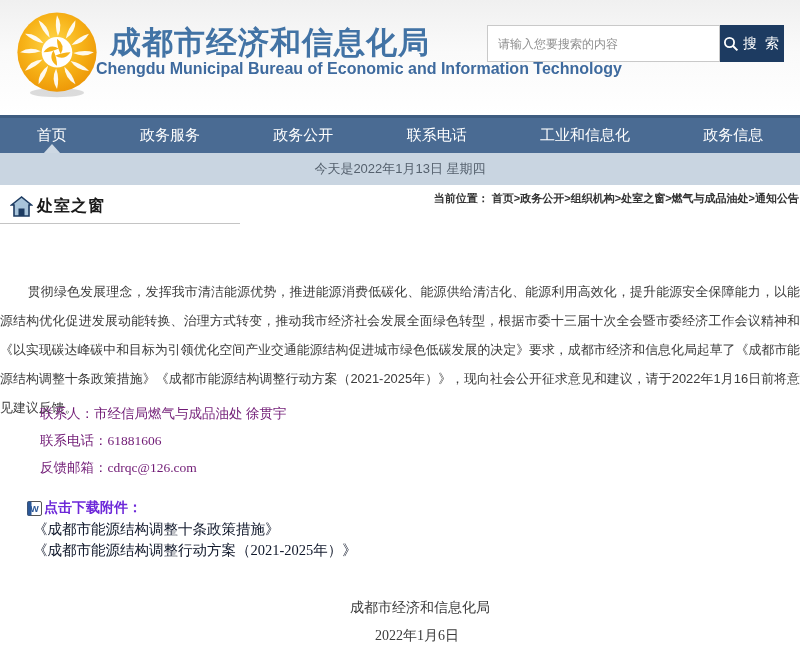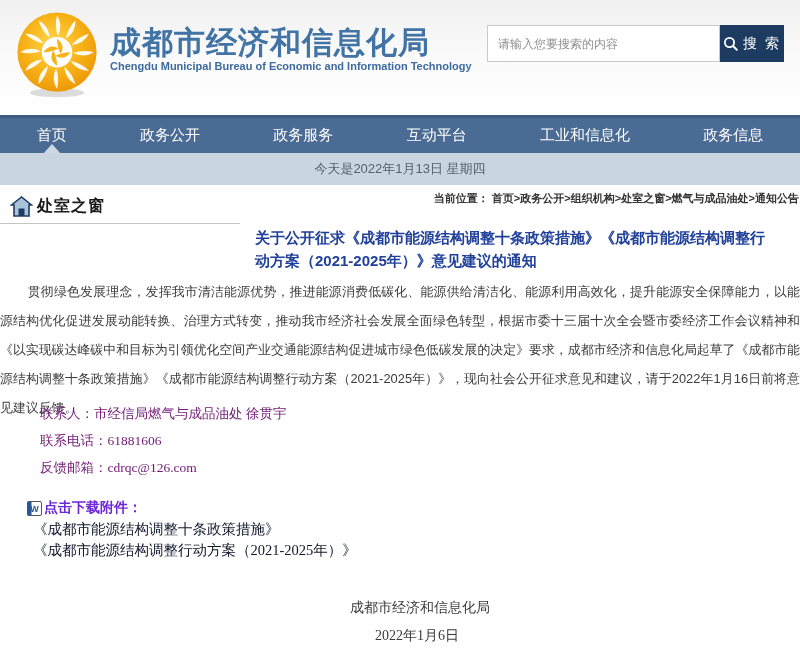--- a/index.html
+++ b/index.html
@@ -14,22 +14,22 @@
     position:absolute; left:0; top:0; width:800px; height:115px;
     background:linear-gradient(180deg,#f0f0f0 0%,#fafafa 45%,#ffffff 100%);
   }
   .logo { position:absolute; left:12px; top:8px; width:90px; height:92px; }
   .site-title {
     position:absolute; left:110px; top:22px; width:360px;
     font-size:31px; font-weight:bold; color:#4273a5; letter-spacing:1px;
     white-space:nowrap;
   }
   .site-subtitle {
-    position:absolute; left:110px; top:60px; width:360px;
-    font-size:11px; font-weight:bold; color:#3e6a9e; white-space:nowrap;
+    position:absolute; left:96px; top:60px; width:360px;
+    font-size:16px; font-weight:bold; color:#3e6a9e; white-space:nowrap;
   }
   .search-box { position:absolute; left:487px; top:25px; display:flex; }
   .search-input {
     width:233px; height:37px; border:1px solid #c9c9c9; background:#fff;
     font-size:12px; color:#444; padding:0 10px; outline:none;
   }
   .search-input::placeholder { color:#8f8f8f; }
   .search-btn {
     width:64px; height:37px; border:none; background:#1d3b61; color:#fff;
     font-size:14px; display:flex; align-items:center; justify-content:center;
@@ -161,27 +161,27 @@
       </button>
     </div>
   </div>
 
   <div class="nav">
     <div class="nav-item">
       <span>首页</span>
       <span class="active-marker"></span>
     </div>
     <div class="nav-item">
+      <span>政务服务</span>
+    </div>
+    <div class="nav-item">
       <span>政务公开</span>
     </div>
     <div class="nav-item">
-      <span>政务服务</span>
-    </div>
-    <div class="nav-item">
-      <span>互动平台</span>
+      <span>联系电话</span>
     </div>
     <div class="nav-item">
       <span>工业和信息化</span>
     </div>
     <div class="nav-item">
       <span>政务信息</span>
     </div>
   </div>
 
   <div class="datebar">
@@ -196,21 +196,20 @@
       <span style="display:inline-flex;">
         <svg width="23" height="21" viewBox="0 0 23 21">
           <path d="M11.5 1 L1.5 9 H4 V20 H19 V9 H21.5 Z" fill="#a8c4da" stroke="#1d3b61" stroke-width="1.6"></path>
           <rect x="8.5" y="12.5" width="6" height="7.5" fill="#1d3b61"></rect>
         </svg>
       </span>
       <span class="section-title">处室之窗</span>
     </div>
     <div class="section-divider"></div>
 
-    <div class="article-title">关于公开征求《成都市能源结构调整十条政策措施》《成都市能源结构调整行动方案（2021-2025年）》意见建议的通知</div>
 
     <div class="article-body">贯彻绿色发展理念，发挥我市清洁能源优势，推进能源消费低碳化、能源供给清洁化、能源利用高效化，提升能源安全保障能力，以能源结构优化促进发展动能转换、治理方式转变，推动我市经济社会发展全面绿色转型，根据市委十三届十次全会暨市委经济工作会议精神和《以实现碳达峰碳中和目标为引领优化空间产业交通能源结构促进城市绿色低碳发展的决定》要求，成都市经济和信息化局起草了《成都市能源结构调整十条政策措施》《成都市能源结构调整行动方案（2021-2025年）》，现向社会公开征求意见和建议，请于2022年1月16日前将意见建议反馈。</div>
 
     <div class="contacts">
       <div class="contact-line">联系人：市经信局燃气与成品油处 徐贯宇</div>
       <div class="contact-line">联系电话：61881606</div>
       <div class="contact-line">反馈邮箱：cdrqc@126.com</div>
     </div>
 
     <div class="attachments">

